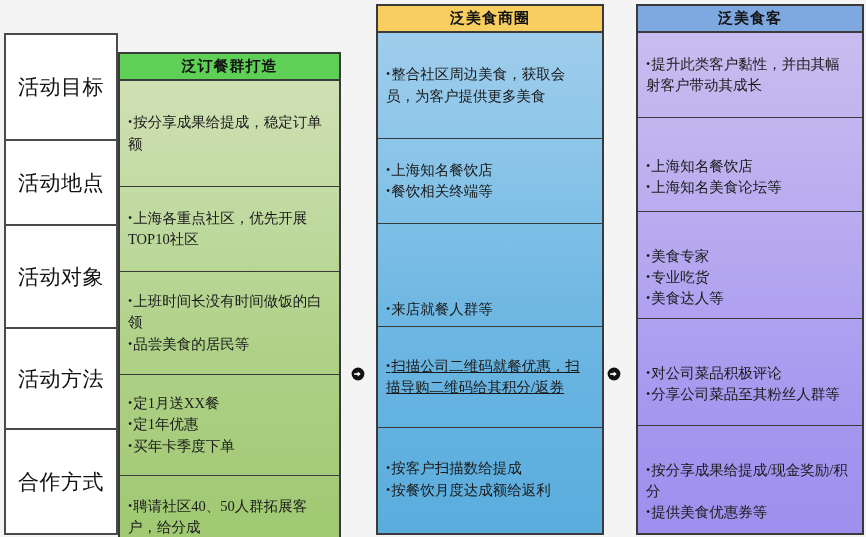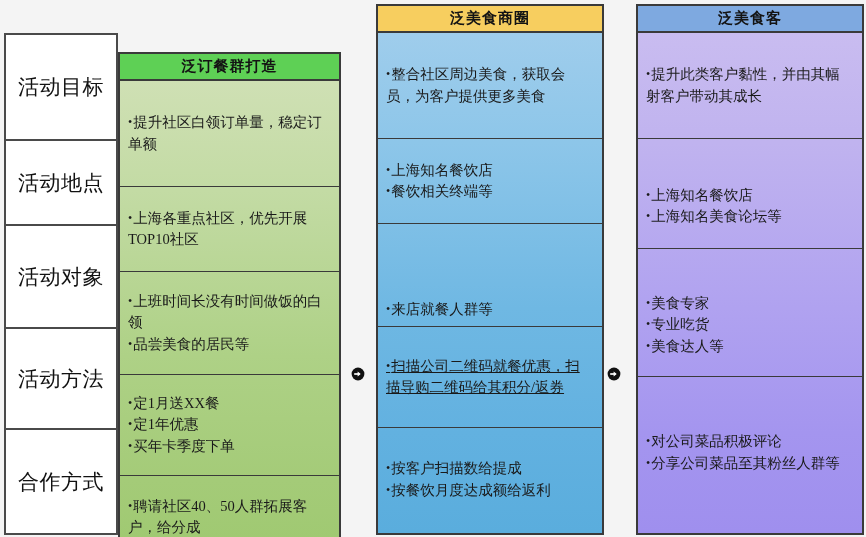--- a/index.html
+++ b/index.html
@@ -154,21 +154,21 @@
       <span>合作方式</span>
     </div>
   </div>
 
   <div class="col" id="col-green">
     <div class="col-header">
       <span>泛订餐群打造</span>
     </div>
     <div class="col-body" style="height: 502px;">
         <div class="body-cell" style="height: 106px;">
-          <div class="bullet-line">提升社区白领订单量，稳定订单额</div>
+          <div class="bullet-line">按分享成果给提成，稳定订单额</div>
         </div>
         <div class="body-cell" style="height: 85px;">
           <div class="bullet-line">上海各重点社区，优先开展TOP10社区</div>
         </div>
         <div class="body-cell" style="height: 103px;">
           <div class="bullet-line">上班时间长没有时间做饭的白领</div>
           <div class="bullet-line">品尝美食的居民等</div>
         </div>
         <div class="body-cell" style="height: 101px;">
           <div class="bullet-line">定1月送XX餐</div>
@@ -220,20 +220,24 @@
           <div class="bullet-line">上海知名美食论坛等</div>
         </div>
         <div class="body-cell" style="height: 103px;">
           <div class="bullet-line">美食专家</div>
           <div class="bullet-line">专业吃货</div>
           <div class="bullet-line">美食达人等</div>
         </div>
         <div class="body-cell" style="height: 101px;">
           <div class="bullet-line">对公司菜品积极评论</div>
           <div class="bullet-line">分享公司菜品至其粉丝人群等</div>
+        </div>
+        <div class="body-cell" style="height: 103px;">
+          <div class="bullet-line">按分享成果给提成/现金奖励/积分</div>
+          <div class="bullet-line">提供美食优惠券等</div>
         </div>
       </div>
   </div>
 
   <div class="connector" id="conn-1" style="left:349px; top:365px;">
     <svg width="16" height="16" viewBox="0 0 16 16">
       <circle cx="8" cy="8" r="6.4" fill="#111111"></circle>
       <path d="M4.2 8 L9.6 8" stroke="#ffffff" stroke-width="1.7" fill="none"></path>
       <path d="M7.6 5.4 L10.8 8 L7.6 10.6 Z" fill="#ffffff"></path>
       <path d="M11.4 4.6 L11.4 11.4" stroke="#111111" stroke-width="1.2"></path>

